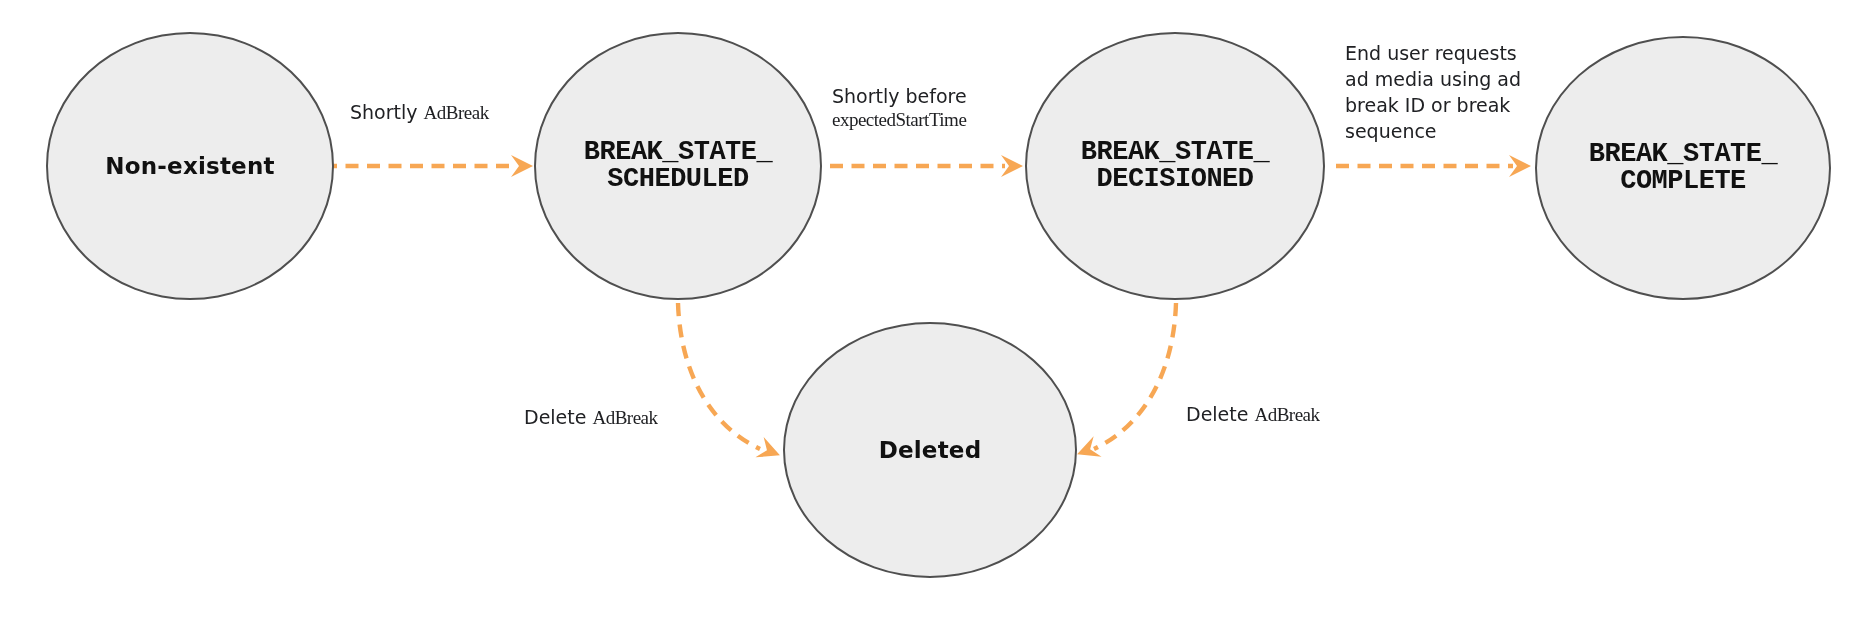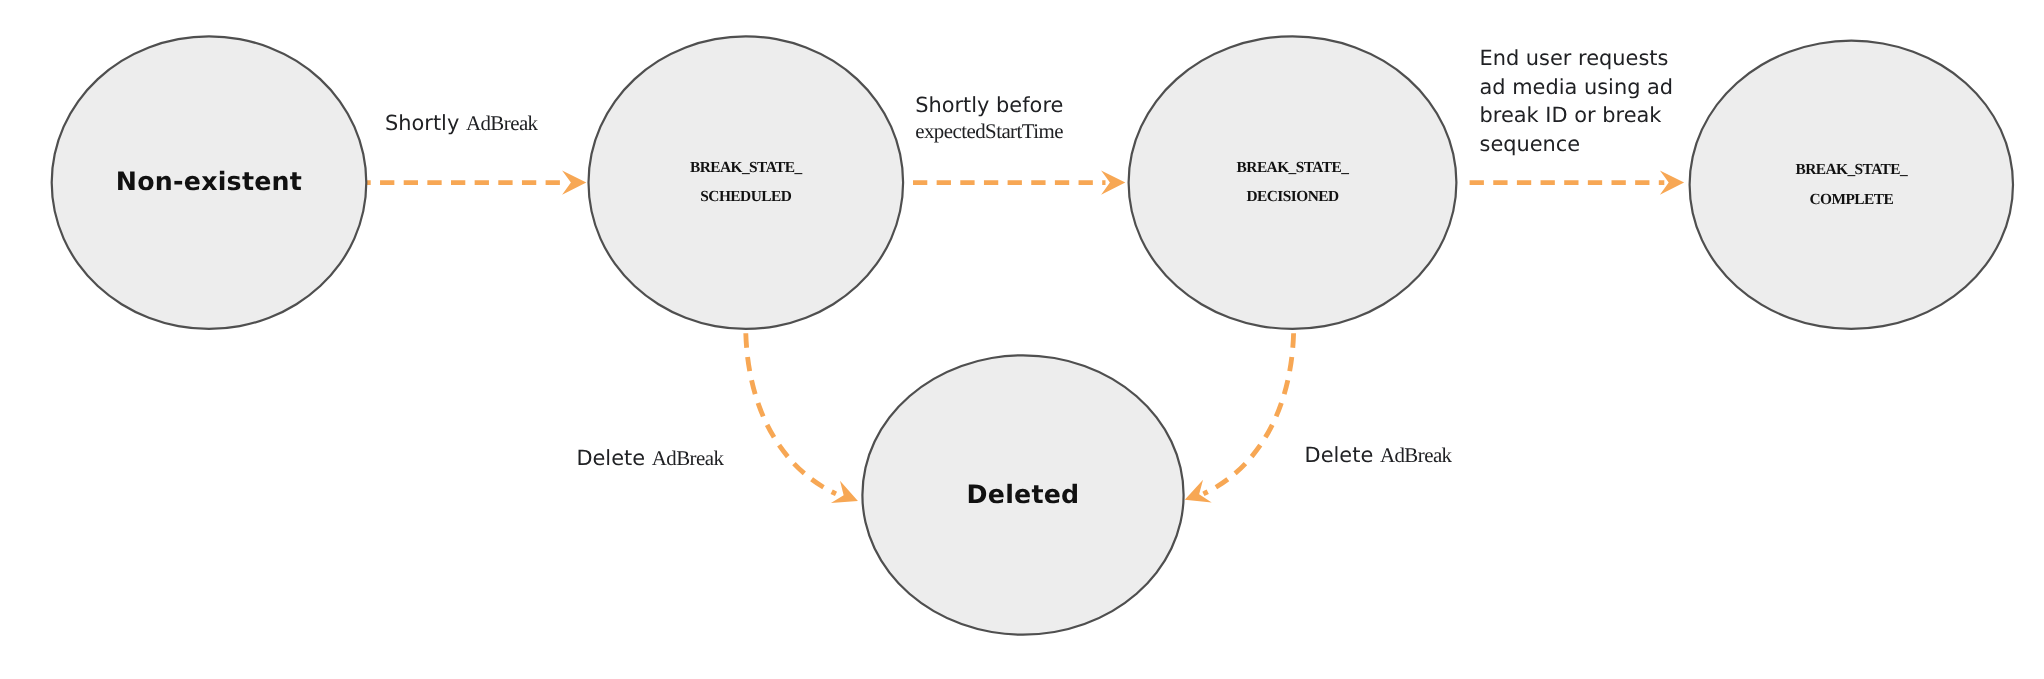--- a/index.html
+++ b/index.html
@@ -25,23 +25,23 @@
   }
   .node-label { color: var(--node_text, #111111); }
   .node-label span { display: block; }
   .node-label.sans {
     font-family: "DejaVu Sans", sans-serif;
     font-weight: 700;
     font-size: 23px;
     letter-spacing: 0.2px;
   }
   .node-label.mono {
-    font-family: Liberation Serif, serif;
+    font-family: Liberation Mono, monospace;
     font-weight: 700;
-    font-size: 14px;
+    font-size: 27px;
     line-height: 27px;
     letter-spacing: -0.5px;
   }
   #node-non-existent { left: 46px;   top: 32px;  width: 288px; height: 268px; }
   #node-scheduled    { left: 534px;  top: 32px;  width: 288px; height: 268px; }
   #node-decisioned   { left: 1025px; top: 32px;  width: 300px; height: 268px; }
   #node-complete     { left: 1535px; top: 36px;  width: 296px; height: 264px; }
   #node-deleted      { left: 783px;  top: 322px; width: 294px; height: 256px; }
   
   #edges-svg { position: absolute; left: 0; top: 0; pointer-events: none; }

